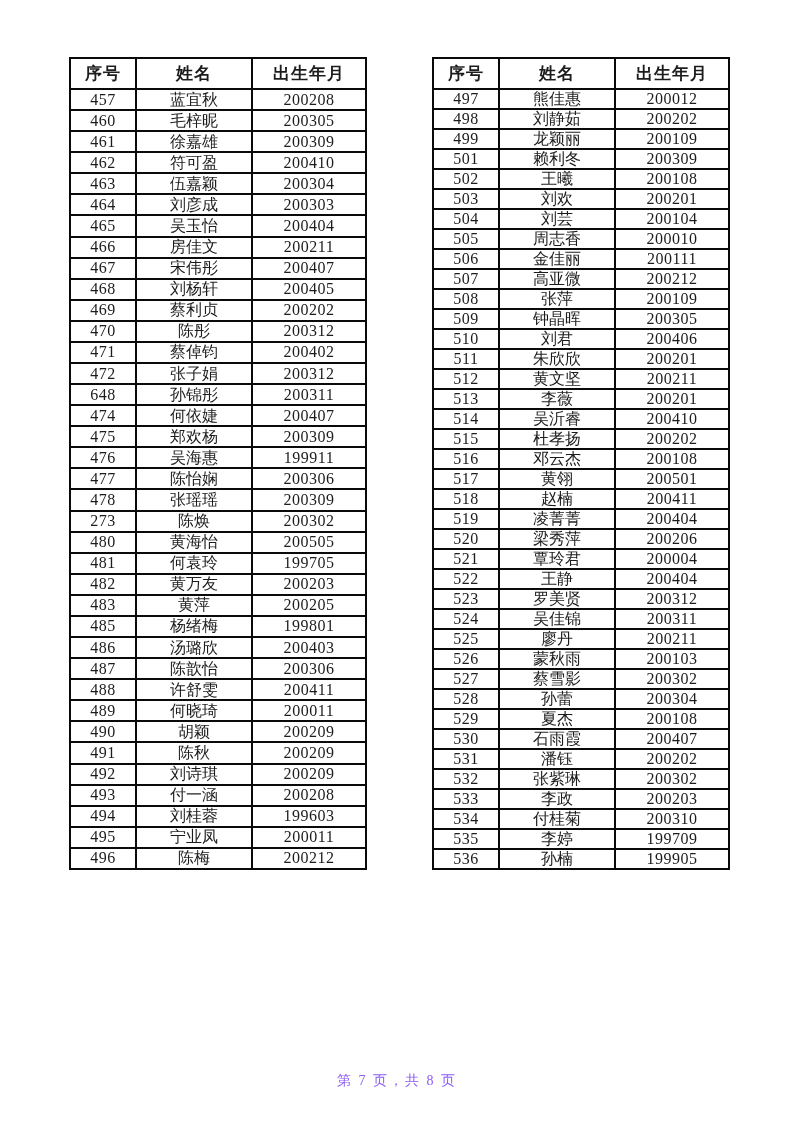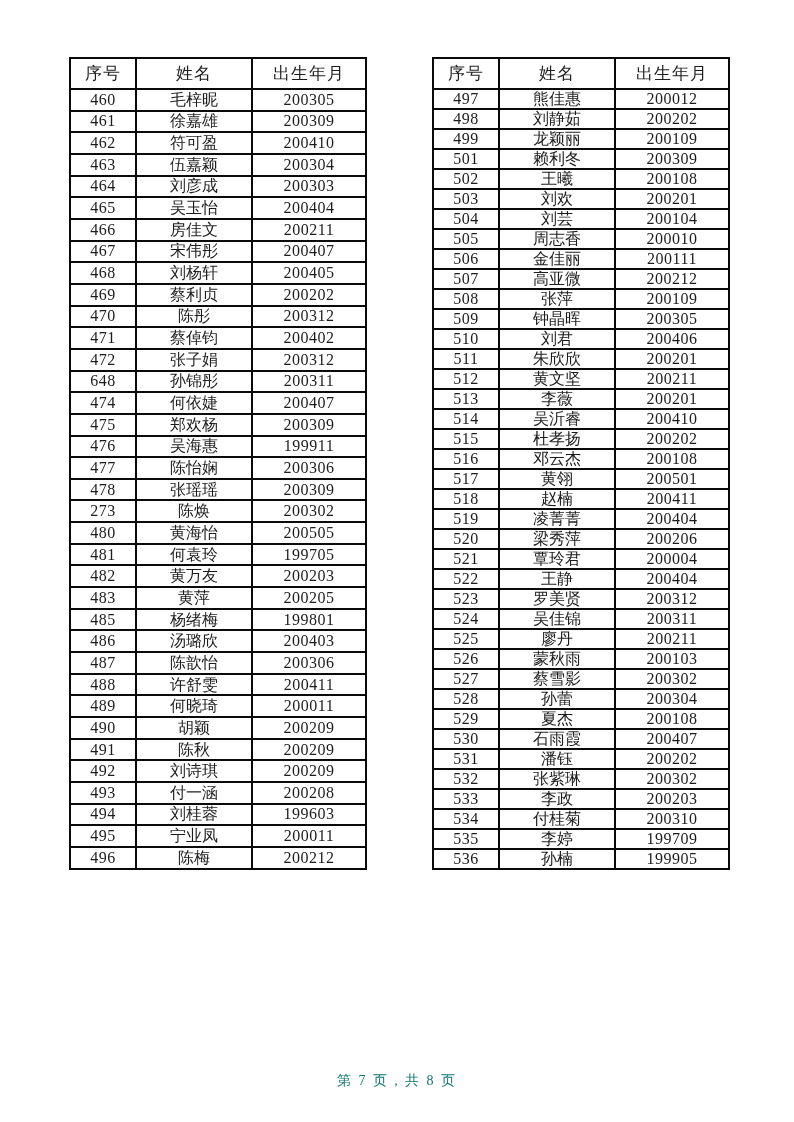--- a/index.html
+++ b/index.html
@@ -34,21 +34,21 @@
   table.roster td {
     border: 2px solid #0a0a0a;
     text-align: center;
     vertical-align: middle;
     overflow: hidden;
     white-space: nowrap;
   }
   table.roster th {
     height: 31px;
     font-size: 17px;
-    font-weight: normal;
+    font-weight: bold;
     letter-spacing: 1px;
   }
   table.roster td {
     height: 20px;
     font-size: 16px;
     line-height: 1;
     padding: 1px 2px;
   }
   td.col-num, td.col-date {
     font-family: "Liberation Serif", "DejaVu Serif", serif;
@@ -57,21 +57,21 @@
   col.c-num  { width: 66px;  }
   col.c-name { width: 116px; }
   col.c-date { width: 114px; }
   .footer {
     position: absolute;
     top: 1072px;
     left: 0;
     width: 100%;
     text-align: center;
     font-size: 14px;
-    color: #0f766e;
+    color: #8b5cf6;
     letter-spacing: 2px;
   }
 </style>
 </head>
 <body>
 
 <div class="page">
 
   <div class="tables-wrap">
 
@@ -83,20 +83,25 @@
       </colgroup>
       <thead>
         <tr>
           <th>序号</th>
           <th>姓名</th>
           <th>出生年月</th>
         </tr>
       </thead>
       <tbody>
           <tr>
+            <td class="col-num">457</td>
+            <td class="col-name">蓝宜秋</td>
+            <td class="col-date">200208</td>
+          </tr>
+          <tr>
             <td class="col-num">460</td>
             <td class="col-name">毛梓昵</td>
             <td class="col-date">200305</td>
           </tr>
           <tr>
             <td class="col-num">461</td>
             <td class="col-name">徐嘉雄</td>
             <td class="col-date">200309</td>
           </tr>
           <tr>

